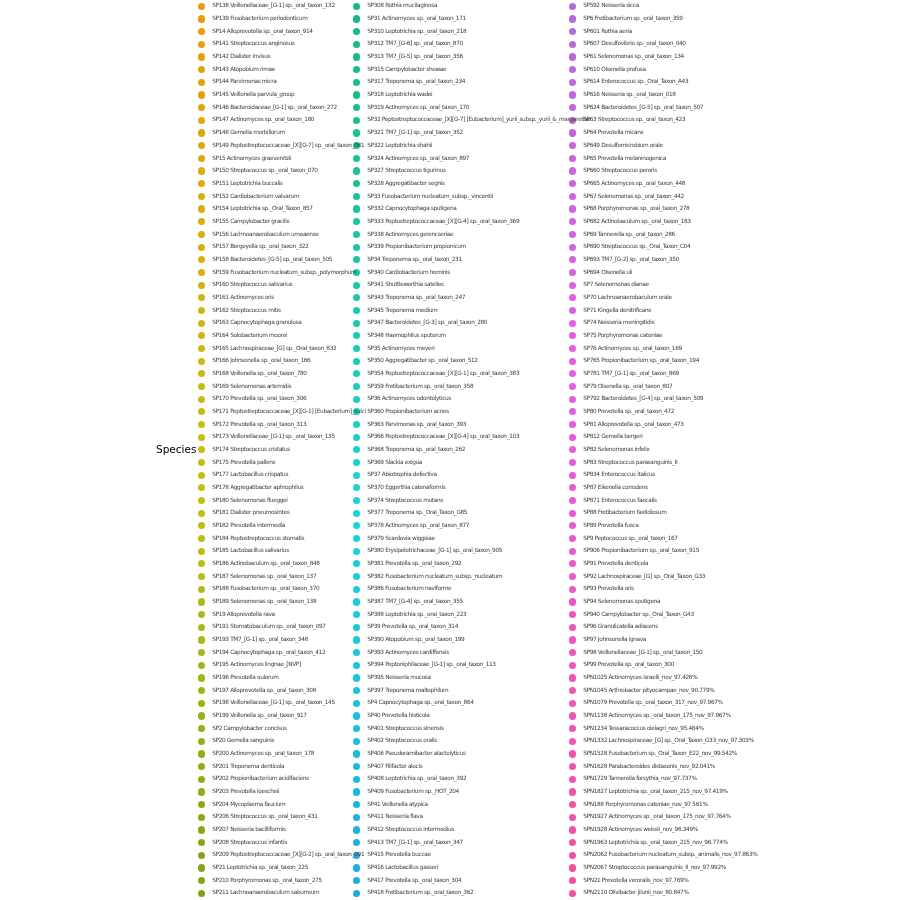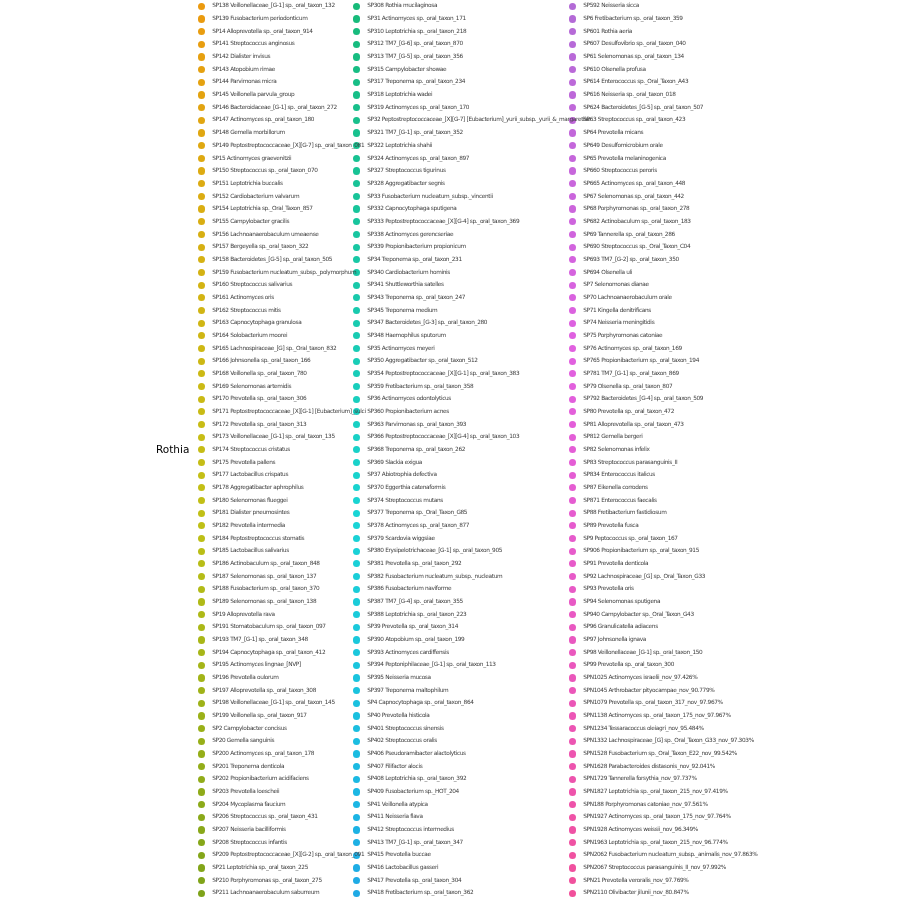--- a/index.html
+++ b/index.html
@@ -20,21 +20,21 @@
   .row{flex:1 1 0;display:flex;align-items:center;}
   .dot{width:7.2px;height:7.2px;border-radius:50%;flex:0 0 auto;margin-right:7px;}
   .lbl{
     font-size:5.8px;letter-spacing:-0.35px;color:#3d3d3d;
     white-space:nowrap;line-height:1;
   }
 </style>
 </head>
 <body>
 
-<div class="legend-title">Rothia</div>
+<div class="legend-title">Species</div>
 
 <div class="cols">
     <div class="col col1">
       <div class="row">
     <span class="dot" style="background: rgb(235, 154, 15);"></span>
     <span class="lbl">SP138 Veillonellaceae_[G-1] sp._oral_taxon_132</span>
   </div>
       <div class="row">
     <span class="dot" style="background: rgb(234, 155, 15);"></span>
     <span class="lbl">SP139 Fusobacterium periodonticum</span>

